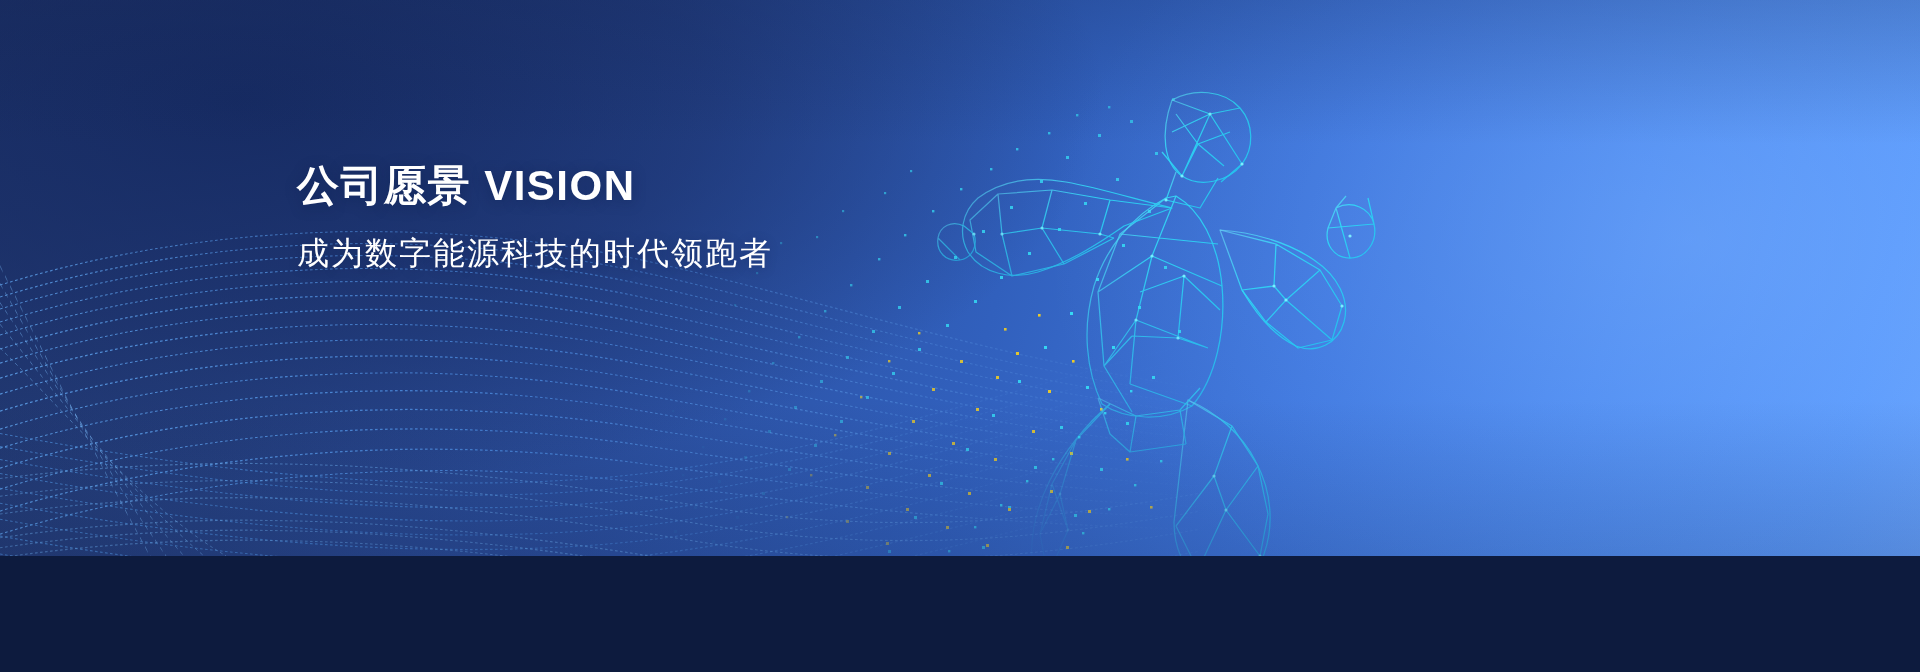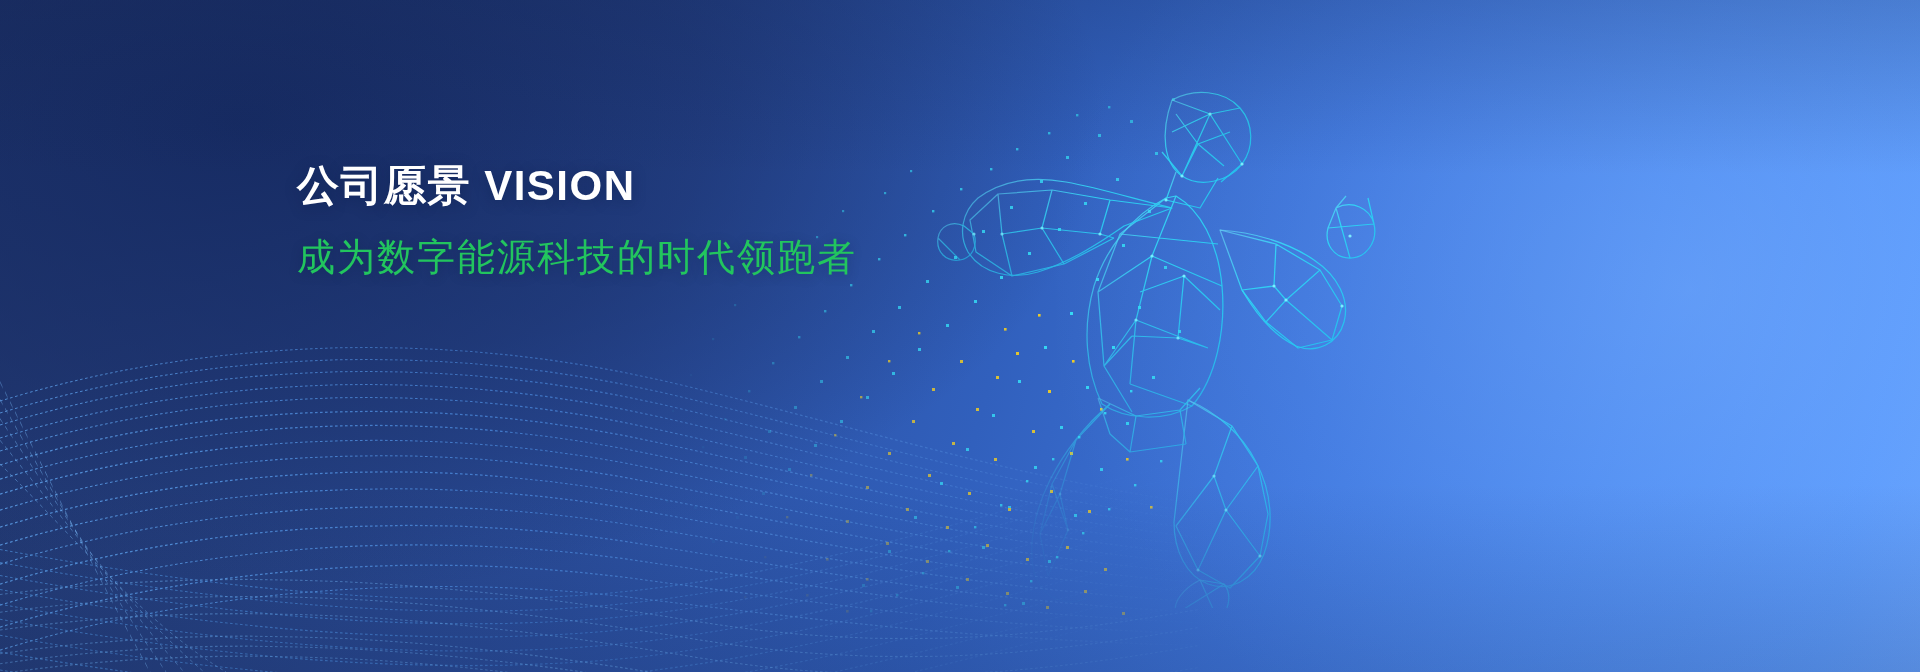--- a/index.html
+++ b/index.html
@@ -2,21 +2,21 @@
 <html><head>
 <meta charset="utf-8">
 <title>Vision Banner</title>
 <style>
   html,body{margin:0;padding:0;background:#0d1b3e;}
   *{box-sizing:border-box;}
 
   .banner{
     position:relative;
     width:1920px;
-    height:672px;
+    height:556px;
     overflow:hidden;
     font-family:"Liberation Sans","DejaVu Sans",sans-serif;
     background:#2a4488;
   }
 
   
   .bg-base{
     position:absolute; inset:0;
     background:linear-gradient(105deg,
       #22386f 0%,
@@ -91,23 +91,23 @@
     font-size:42px;
     font-weight:700;
     color:#ffffff;
     letter-spacing:1.5px;
     line-height:1.25;
     white-space:nowrap;
     text-shadow:0 2px 14px rgba(10,24,60,.35);
   }
   .subtitle{
     margin:20px 0 0 0;
-    font-size:38px;
+    font-size:32px;
     font-weight:300;
-    color:#22c55e;
+    color:#ffffff;
     letter-spacing:2px;
     line-height:1.3;
     white-space:nowrap;
     text-shadow:0 2px 12px rgba(10,24,60,.30);
   }
 </style>
 </head>
 <body>
 
 <div class="banner">

